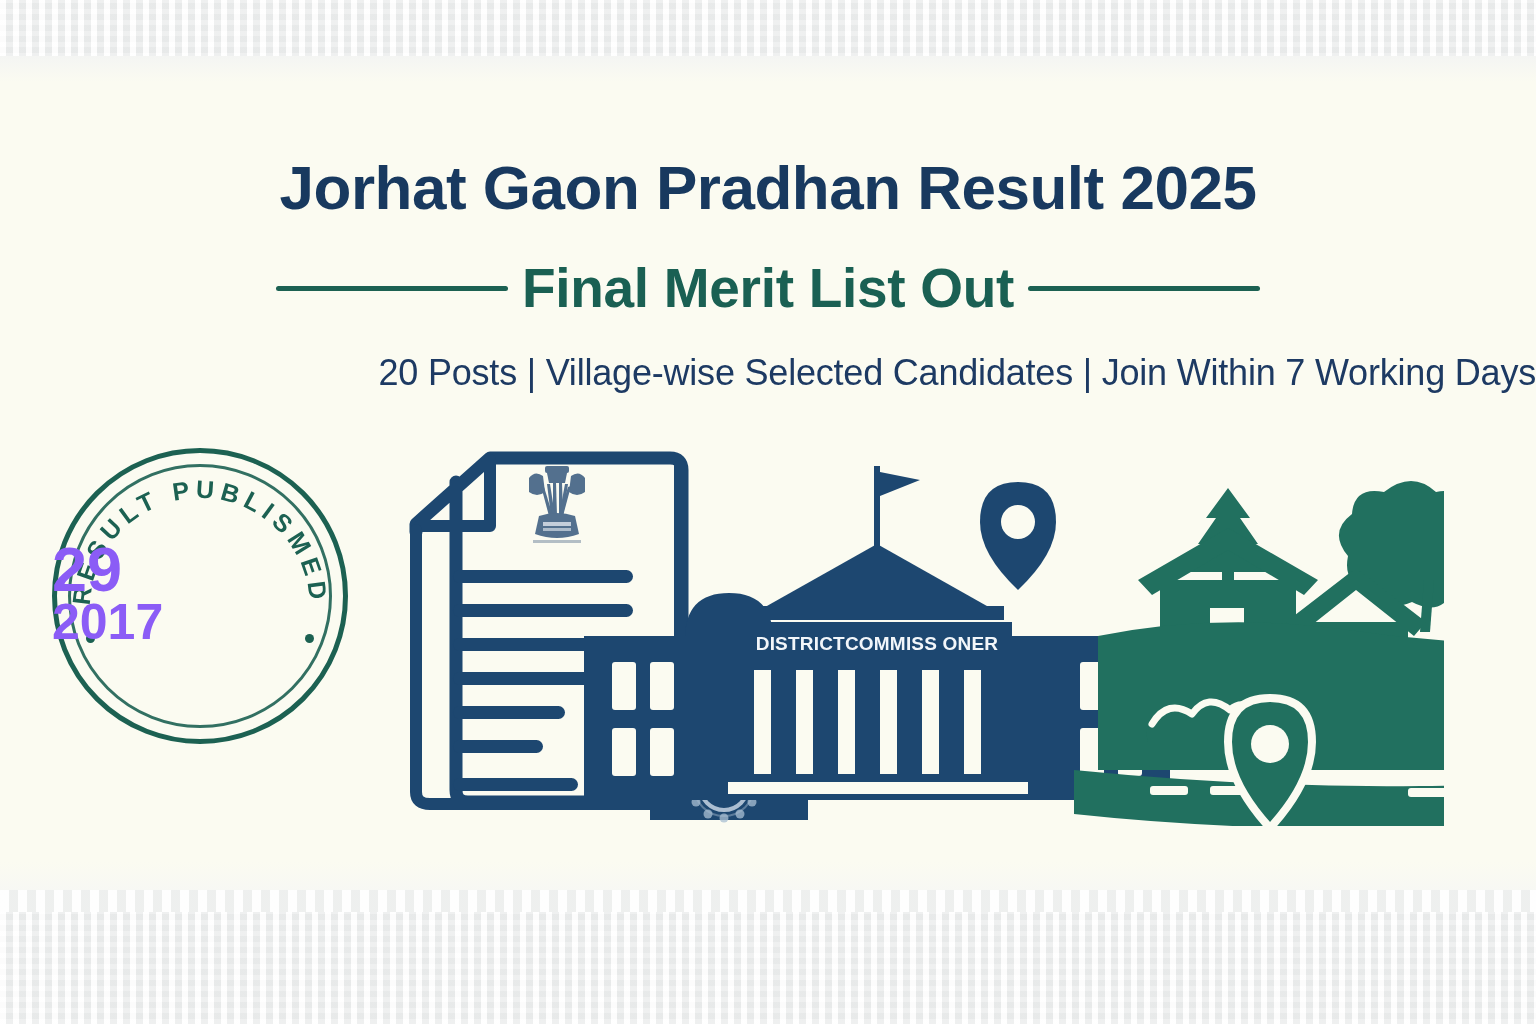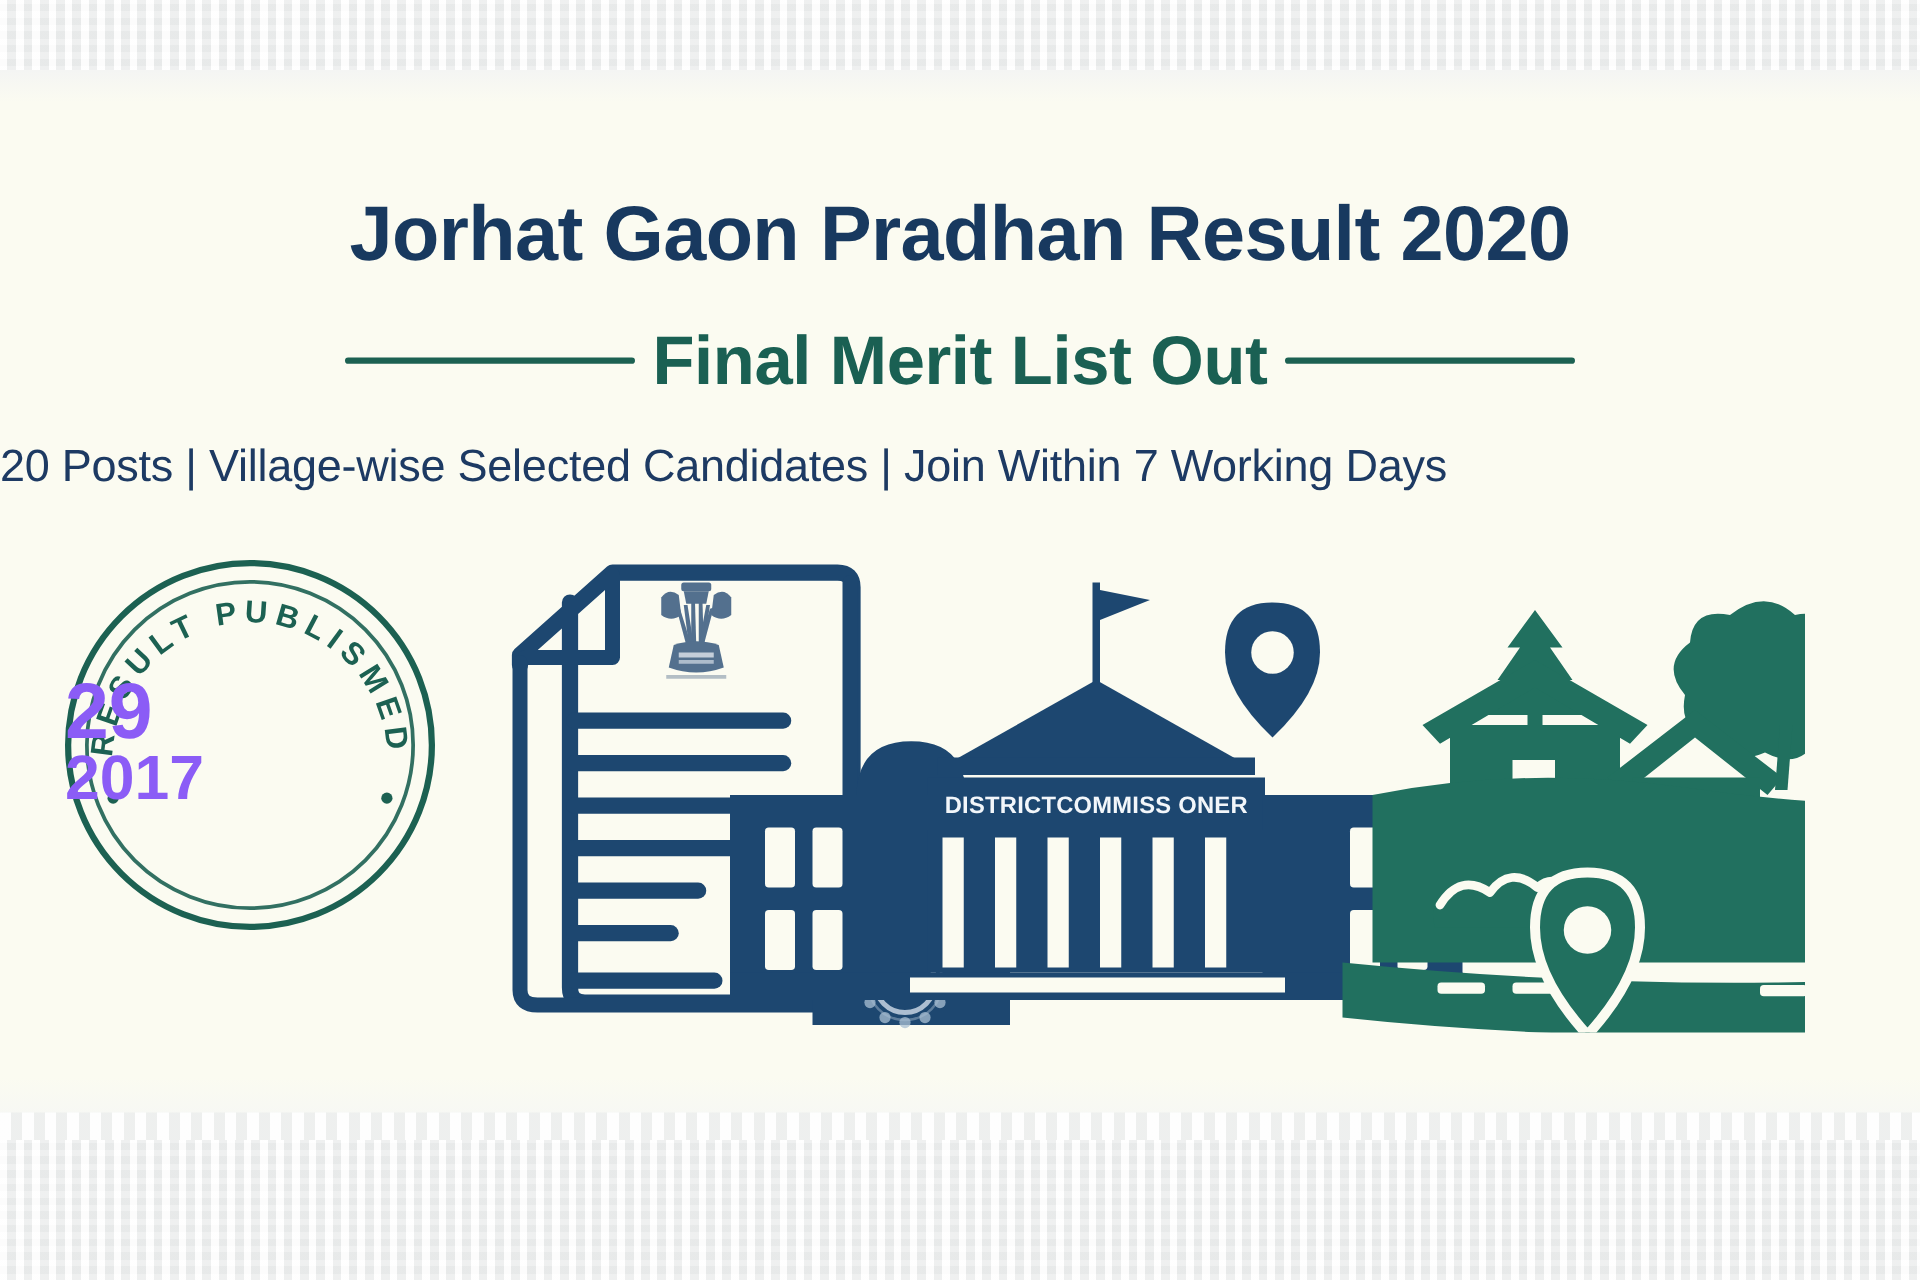--- a/index.html
+++ b/index.html
@@ -85,21 +85,21 @@
     color: #1a6053;
     letter-spacing: -0.3px;
     white-space: nowrap;
   }
 
   .tagline {
     position: absolute;
     top: 352px;
     left: 0;
     width: 100%;
-    text-align: left;
+    text-align: right;
     font-size: 36px;
     color: #1d3a63;
     letter-spacing: -0.2px;
     white-space: nowrap;
   }
 
   
   .stamp {
     position: absolute;
     left: 52px;
@@ -161,21 +161,21 @@
   .illus svg { display: block; width: 100%; height: 100%; }
 </style>
 </head>
 <body>
 
 <div id="poster">
 
   <div class="tex-band tex-top"></div>
   <div class="fade-top"></div>
 
-  <div class="headline">Jorhat Gaon Pradhan Result 2020</div>
+  <div class="headline">Jorhat Gaon Pradhan Result 2025</div>
 
   <div class="sub-row">
     <div class="rule"></div>
     <div class="subhead">Final Merit List Out</div>
     <div class="rule"></div>
   </div>
 
   <div class="tagline">20 Posts | Village-wise Selected Candidates | Join Within 7 Working Days</div>
 
   <div class="stamp">

